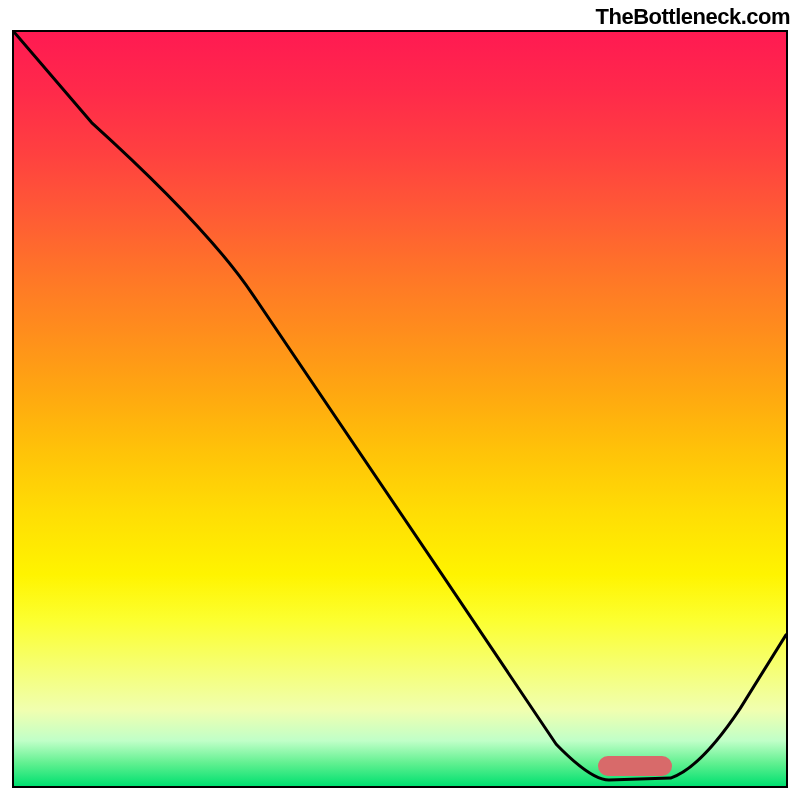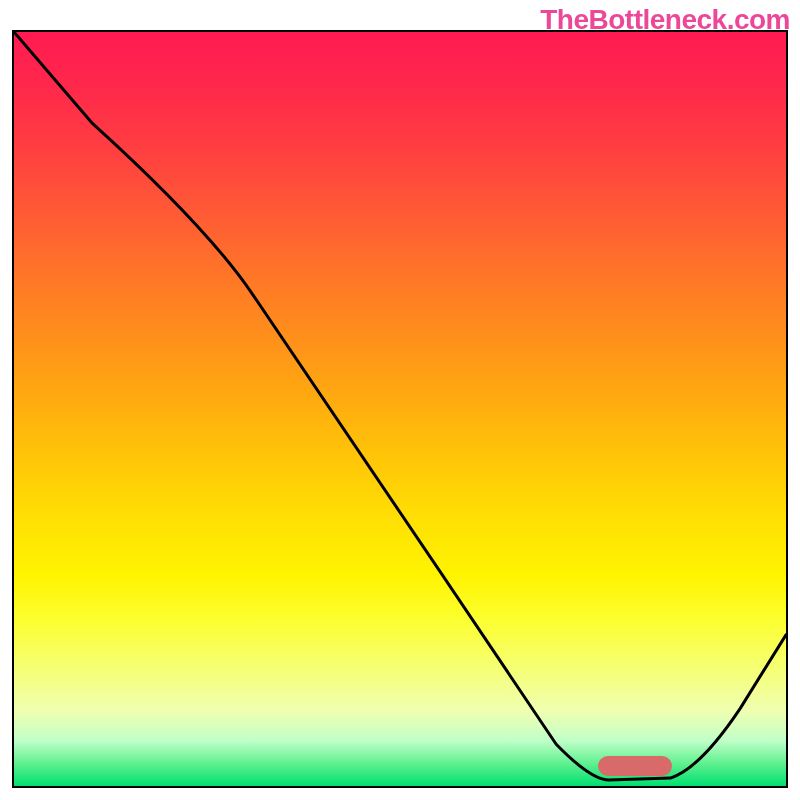--- a/index.html
+++ b/index.html
@@ -7,23 +7,23 @@
     width: 800px;
     height: 800px;
     background: #ffffff;
     position: relative;
     font-family: Arial, sans-serif;
   }
   .attribution {
     position: absolute;
     top: 4px;
     right: 10px;
-    font-size: 28px;
+    font-size: 22px;
     font-weight: bold;
-    color: #ec4899;
+    color: #000000;
     letter-spacing: -0.5px;
   }
   .chart-box {
     position: absolute;
     left: 12px;
     top: 30px;
     width: 776px;
     height: 758px;
     border: 2.5px solid #000;
     background: linear-gradient(to bottom,

